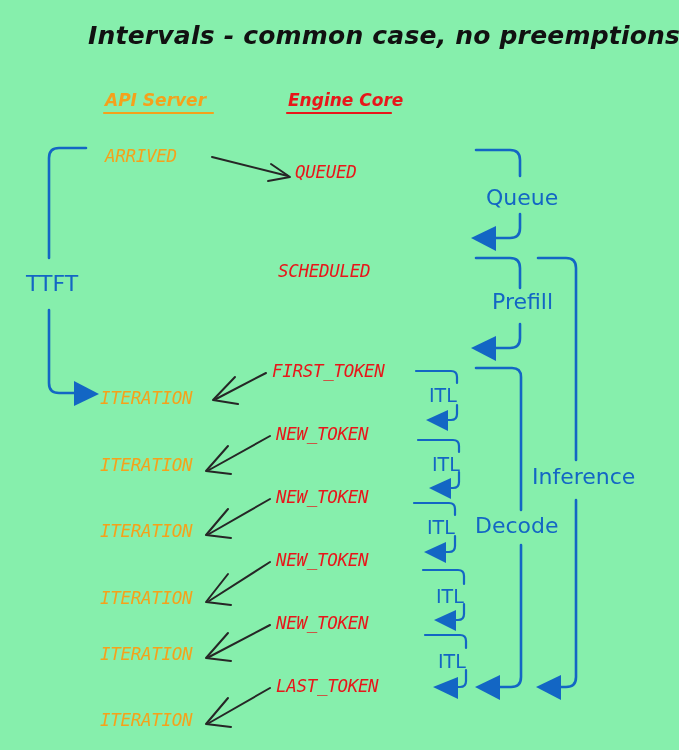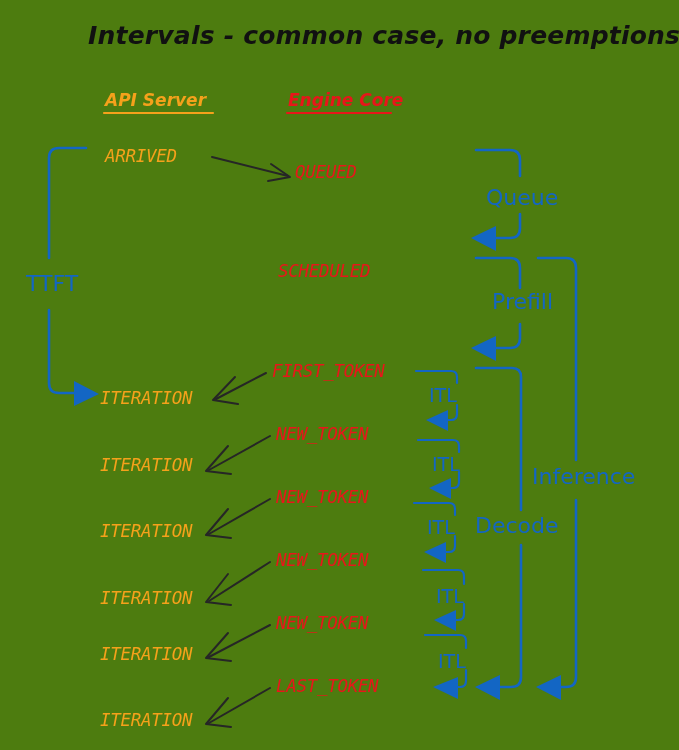--- a/index.html
+++ b/index.html
@@ -29,21 +29,21 @@
   .blkline{fill:none;stroke:#262626;stroke-width:2;stroke-linecap:round;}
   .blkhead{fill:none;stroke:#262626;stroke-width:2;
            stroke-linecap:round;stroke-linejoin:round;}
   .uline{stroke-width:2.2;stroke-linecap:round;}
   .uline.api{stroke:#F5A11B;}
   .uline.eng{stroke:#E8161A;}
 </style>
 </head>
 <body>
 
-<div id="canvas" style="background: #4d7c0f;">
+<div id="canvas" style="background: #86efac;">
 
 <svg id="diagram" viewBox="0 0 679 750">
 
   <text class="ttl" x="88" y="44">Intervals - common case, no preemptions</text>
 
   <g>
     <text class="colhdr api" x="105" y="106">API Server</text>
     <line class="uline api" x1="104" y1="113" x2="213" y2="113"></line>
   </g>
   <g>

